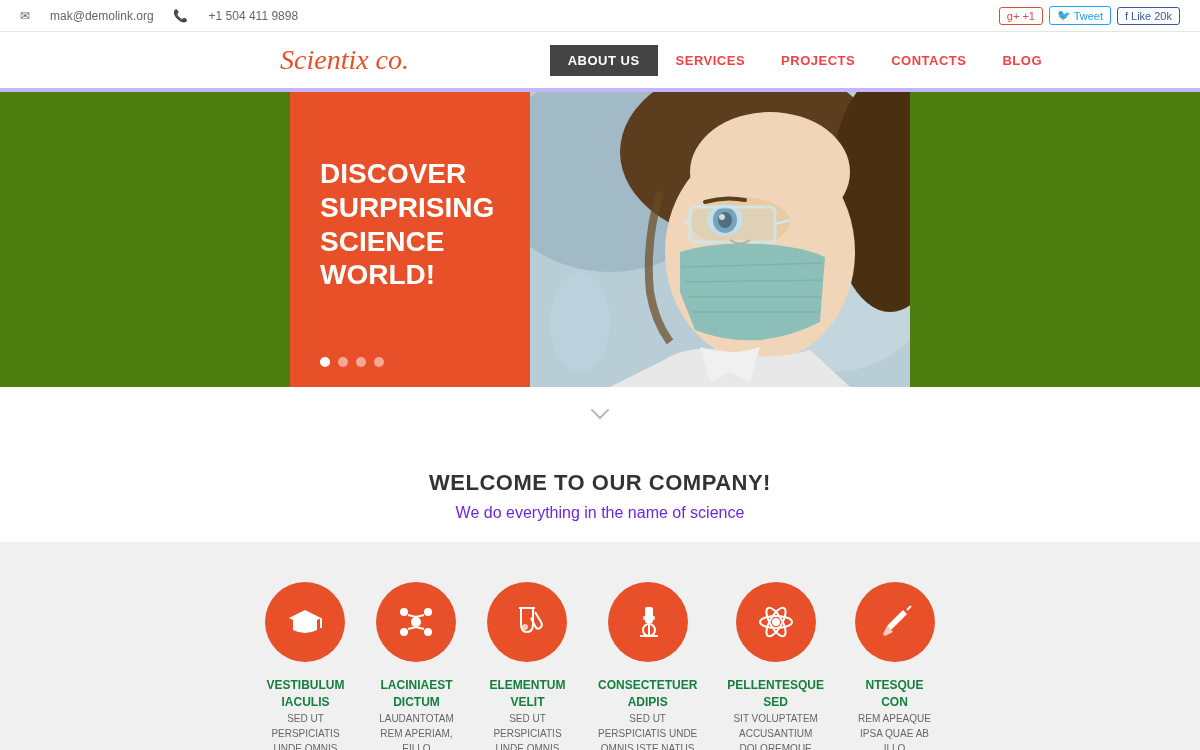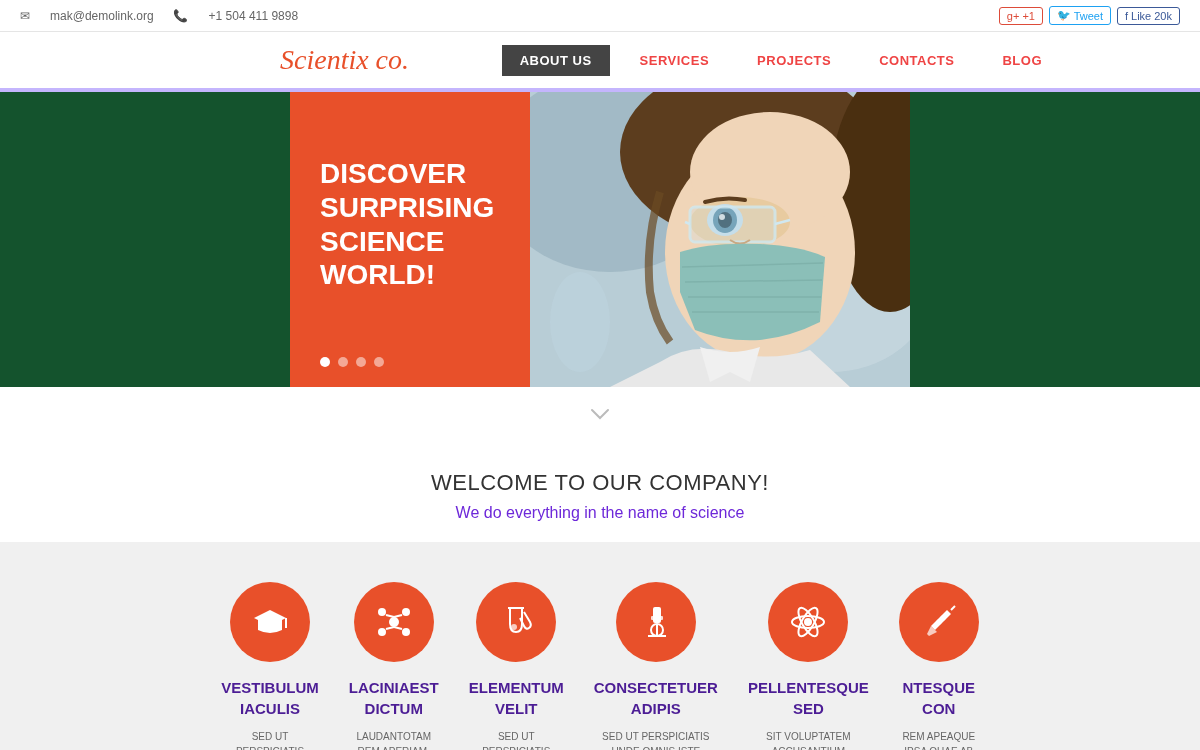--- a/index.html
+++ b/index.html
@@ -23,21 +23,21 @@
     
     .header {
       display: flex; align-items: center; justify-content: space-between;
       padding: 12px 140px 12px 280px; border-bottom: 4px solid #c4b5fd;
     }
     .logo {
       font-family: Georgia, serif; font-size: 28px; color: #e8502a;
       font-style: italic; font-weight: normal;
     }
     .logo span { color: #e8502a; }
-    nav { display: flex; align-items: center; gap: 12px; }
+    nav { display: flex; align-items: center; gap: 0; }
     .nav-item {
       padding: 8px 18px; font-size: 13px; font-weight: bold; letter-spacing: 0.5px;
       color: #ef4444; cursor: pointer; text-transform: uppercase;
     }
     .nav-item.active { background: #444; color: #fff; }
     .hero-container {
       width: 620px; height: 295px; display: flex; margin: 0 auto; position: relative;
       overflow: hidden;
     }
     .hero-left {
@@ -62,51 +62,51 @@
     .divider-arrow {
       text-align: center; padding: 15px 0; color: #ccc; font-size: 20px;
       background: #fff;
     }
 
     
     .welcome-section {
       text-align: center; padding: 30px 0 20px; background: #fff;
     }
     .welcome-title {
-      font-size: 22px; font-weight: normal; color: #333; text-transform: uppercase;
+      font-size: 22px; font-weight: bold; color: #333; text-transform: uppercase;
       letter-spacing: 0.5px; margin-bottom: 8px;
     }
     .welcome-subtitle { font-size: 16px; color: #6d28d9; }
 
     
     .features-section {
       background: #f0f0f0; padding: 30px 60px 30px;
     }
     .features-grid {
       display: flex; justify-content: center; gap: 0; max-width: 700px; margin: 0 auto;
     }
     .feature-item {
       flex: 1; text-align: center; padding: 10px 15px;
     }
     .feature-circle {
       width: 80px; height: 80px; border-radius: 50%; background: #e8502a;
       display: flex; align-items: center; justify-content: center;
       margin: 0 auto 15px; font-size: 32px; color: white;
     }
     .feature-title {
-      font-size: 15px; font-weight: bold; color: #4c1d95; text-transform: uppercase;
-      margin-bottom: 10px; line-height: 1.4;
+      font-size: 12px; font-weight: bold; color: #15803d; text-transform: uppercase;
+      line-height: 1.4;
     }
     .feature-desc {
       font-size: 10px; color: #666; line-height: 1.5; text-align: center;
       text-transform: uppercase;
     }
     .hero-outer {
       display: flex; justify-content: center; width: 1200px;
-      padding: 0; background: #14532d;
+      padding: 0; background: #4d7c0f;
     }
     .main-content { width: 1200px; }
   </style>
 </head>
 <body>
 
 <div class="main-content">
 
   <div class="topbar">
     <div class="topbar-left">

